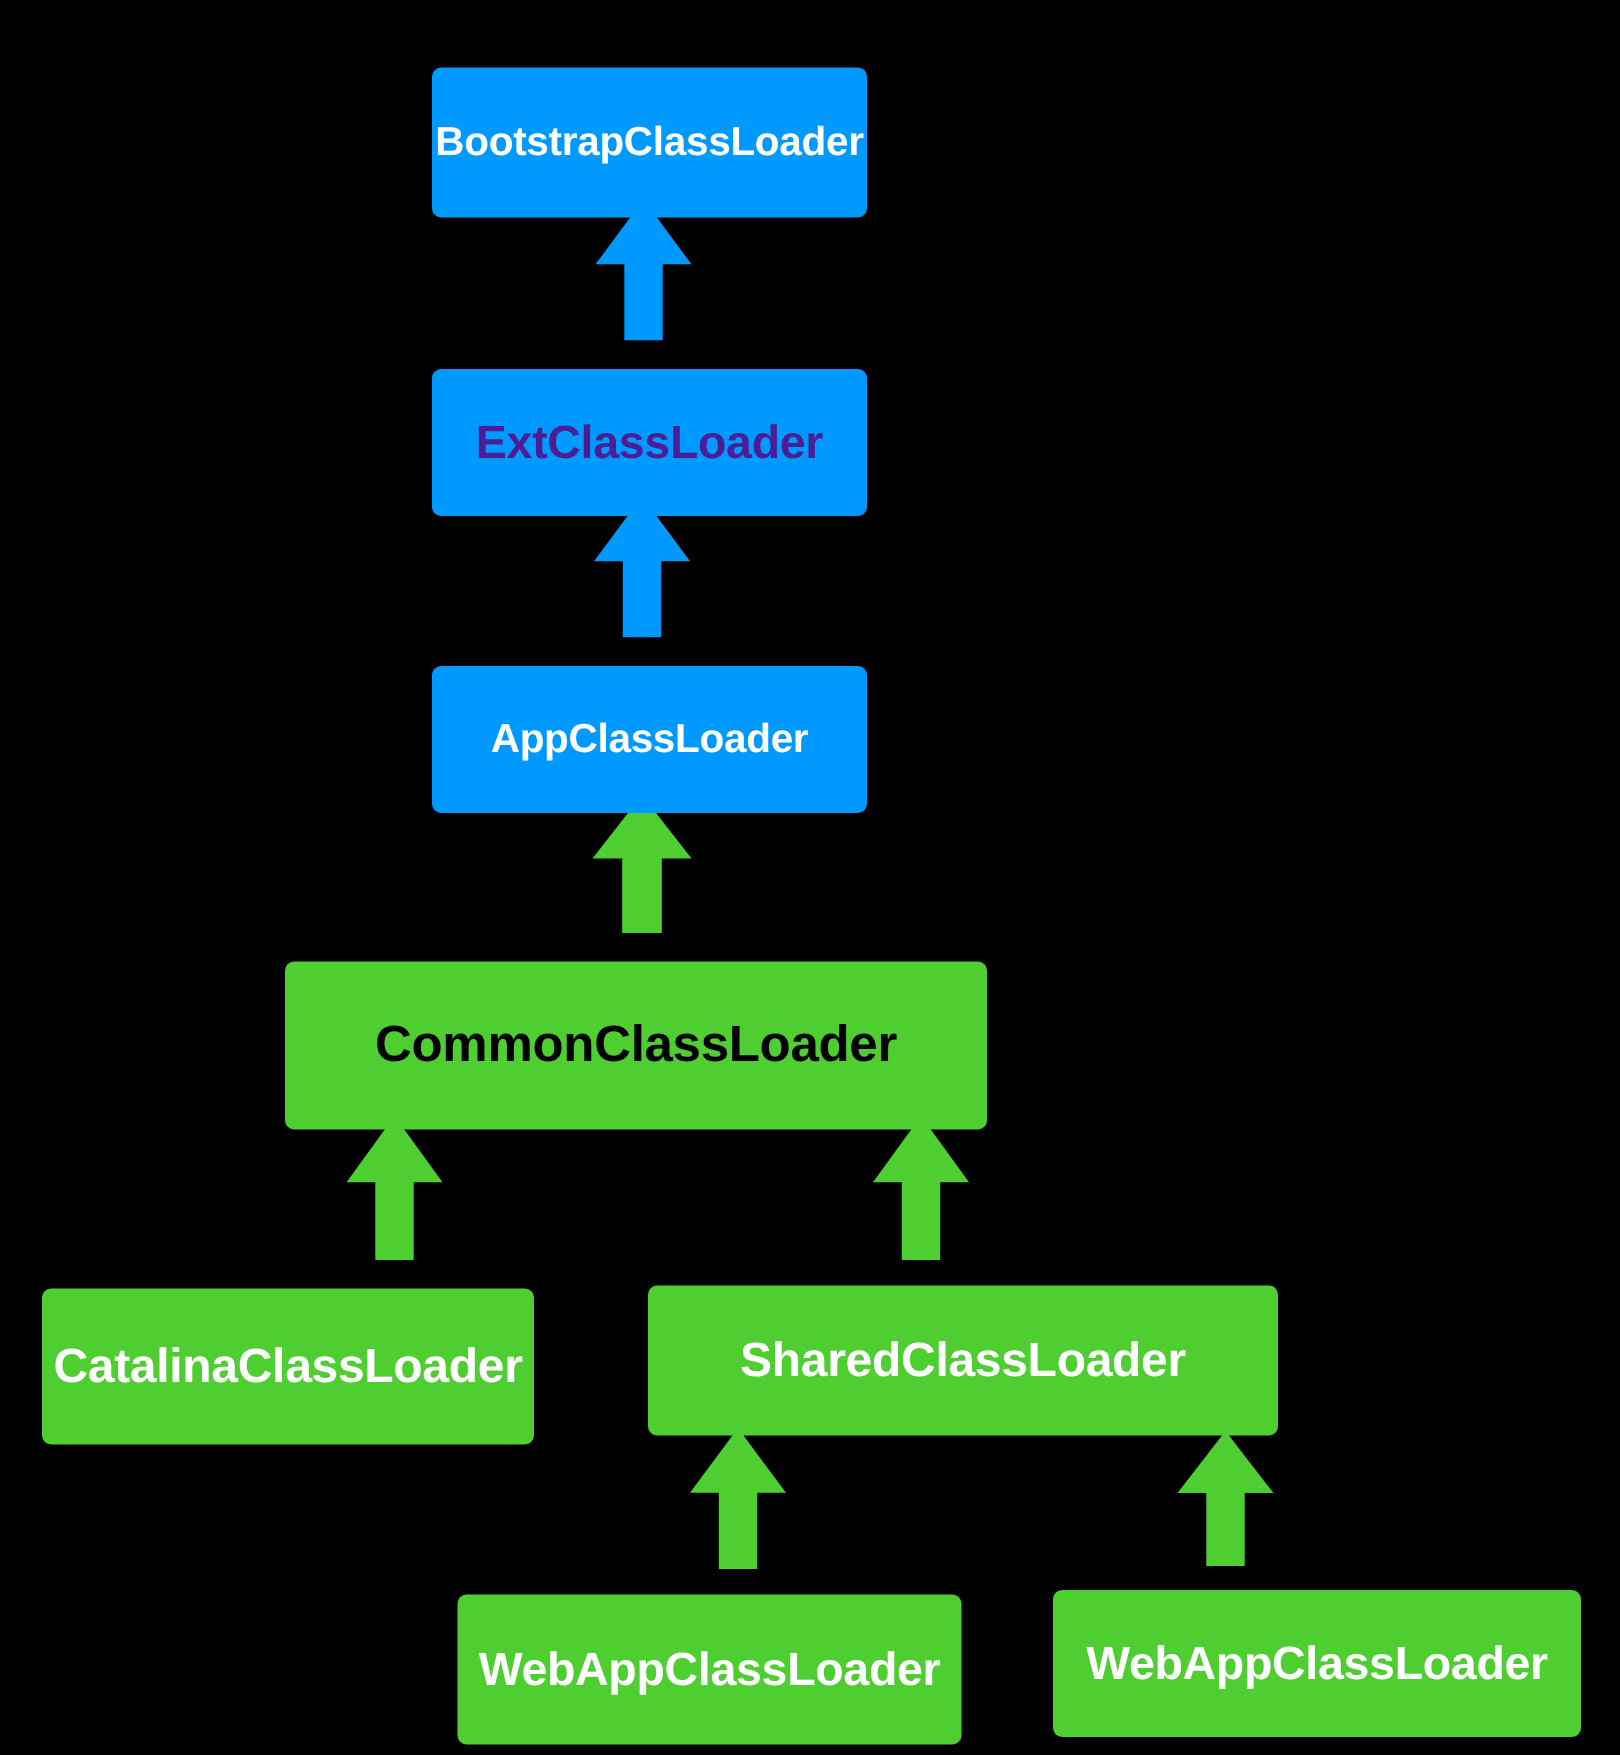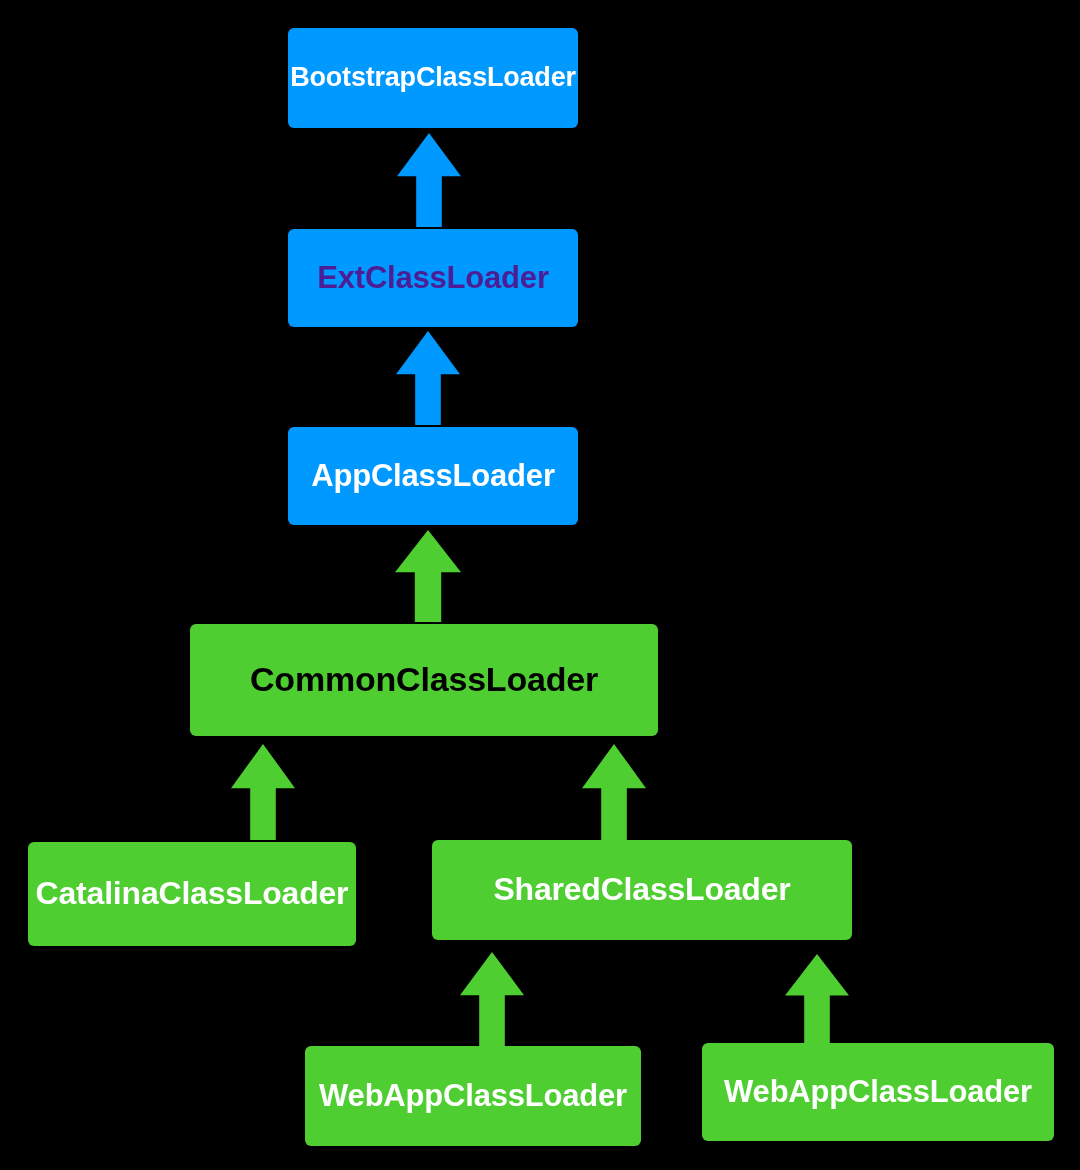--- a/index.html
+++ b/index.html
@@ -21,20 +21,21 @@
     align-items: center;
     justify-content: center;
     border-radius: 6px;
     box-sizing: border-box;
     color: #ffffff;
     font-weight: bold;
     text-align: center;
     line-height: 1.1;
     letter-spacing: -0.2px;
     user-select: none;
+    margin-top: 17px;
   }
   .node.blue  { background: #0099FF; }
   .node.green { background: #4FCE32; }
 
   .arrow {
     position: absolute;
     display: block;
   }
   .arrow svg { display: block; width: 100%; height: 100%; }
 </style>
@@ -76,21 +77,21 @@
   <div class="arrow" style="left: 785px; top: 954px; width: 64px; height: 90px;">
       <svg viewBox="0 0 100 100" preserveAspectRatio="none">
         <polygon points="50,0 100,46 70,46 70,100 30,100 30,46 0,46" fill="#4FCE32"></polygon>
       </svg>
     </div>
 
   <div class="node blue" style="left: 288px; top: 28px; width: 290px; height: 100px; background: rgb(0, 153, 255); font-size: 27px; color: rgb(255, 255, 255);">BootstrapClassLoader</div>
 
   <div class="node blue" style="left: 288px; top: 229px; width: 290px; height: 98px; background: rgb(0, 153, 255); font-size: 31px; color: #4c1d95;">ExtClassLoader</div>
 
-  <div class="node blue" style="left: 288px; top: 427px; width: 290px; height: 98px; background: rgb(0, 153, 255); font-size: 31px; color: rgb(255, 255, 255);">AppClassLoader</div>
+  <div class="node blue" style="left: 288px; top: 427px; width: 290px; height: 98px; background: rgb(0, 153, 255); font-size: 27px; color: rgb(255, 255, 255);">AppClassLoader</div>
 
   <div class="node green" style="left: 190px; top: 624px; width: 468px; height: 112px; background: rgb(79, 206, 50); font-size: 34px; color: #000000;">CommonClassLoader</div>
 
   <div class="node green" style="left: 28px; top: 842px; width: 328px; height: 104px; background: rgb(79, 206, 50); font-size: 32px; color: rgb(255, 255, 255);">CatalinaClassLoader</div>
 
   <div class="node green" style="left: 432px; top: 840px; width: 420px; height: 100px; background: rgb(79, 206, 50); font-size: 32px; color: rgb(255, 255, 255);">SharedClassLoader</div>
 
   <div class="node green" style="left: 305px; top: 1046px; width: 336px; height: 100px; background: rgb(79, 206, 50); font-size: 31px; color: rgb(255, 255, 255);">WebAppClassLoader</div>
 
   <div class="node green" style="left: 702px; top: 1043px; width: 352px; height: 98px; background: rgb(79, 206, 50); font-size: 31px; color: rgb(255, 255, 255);">WebAppClassLoader</div>

